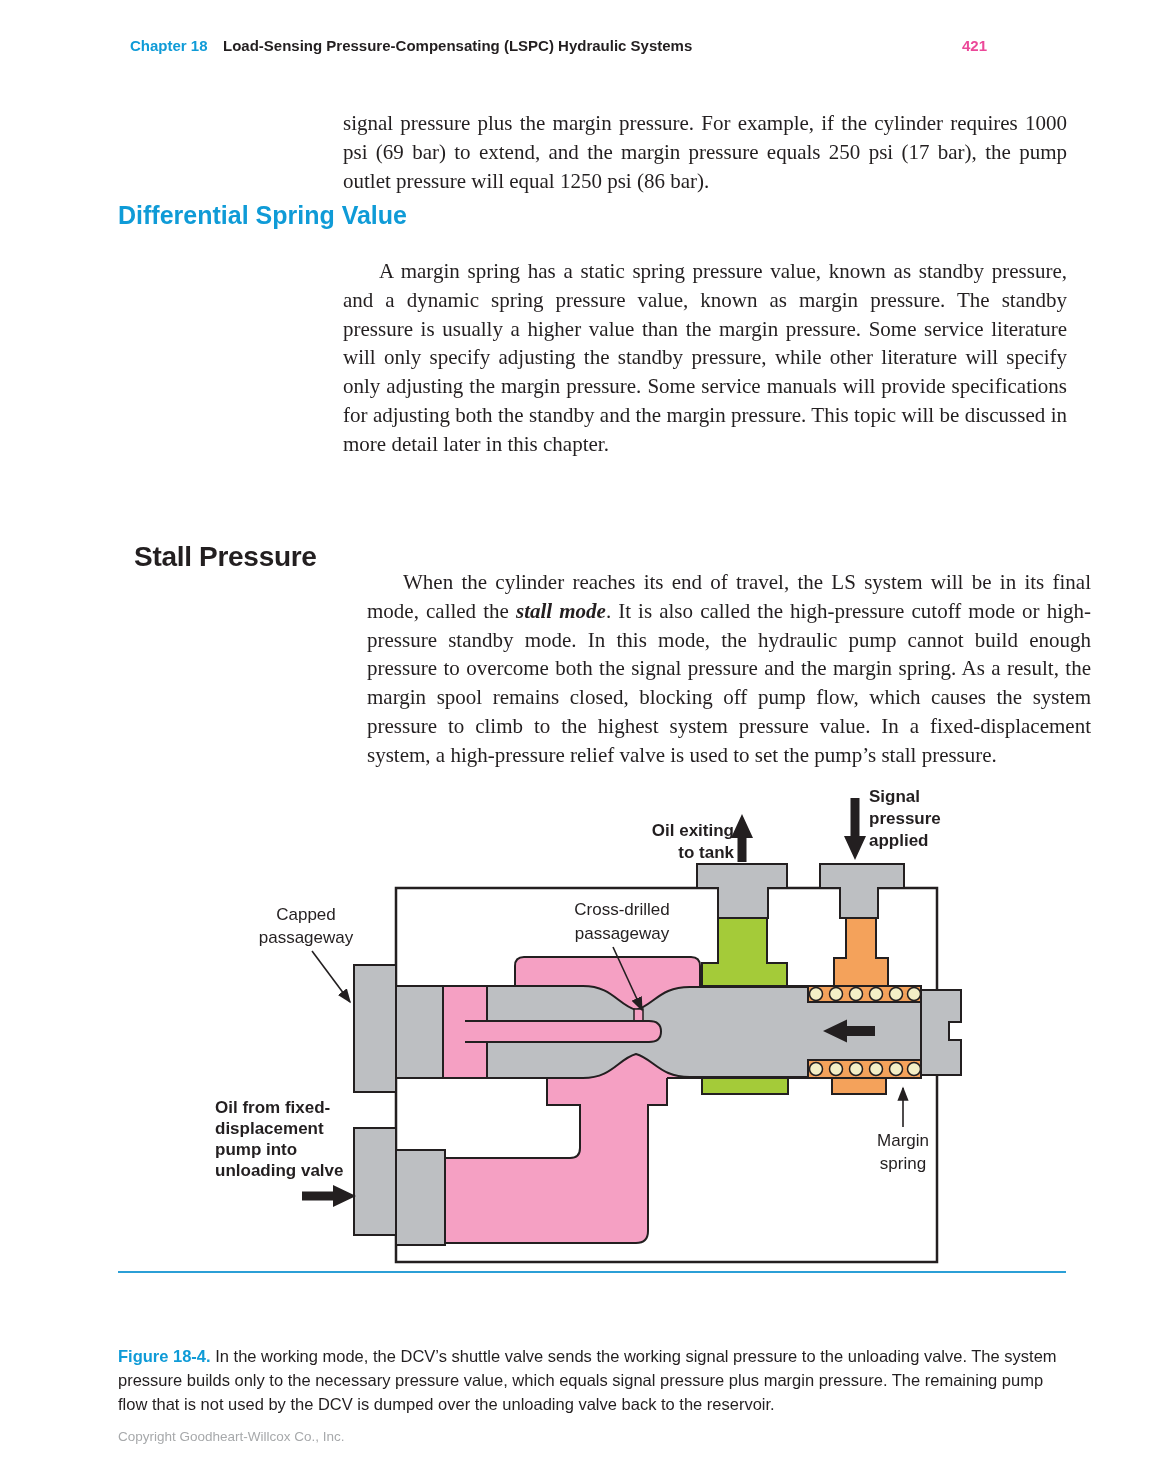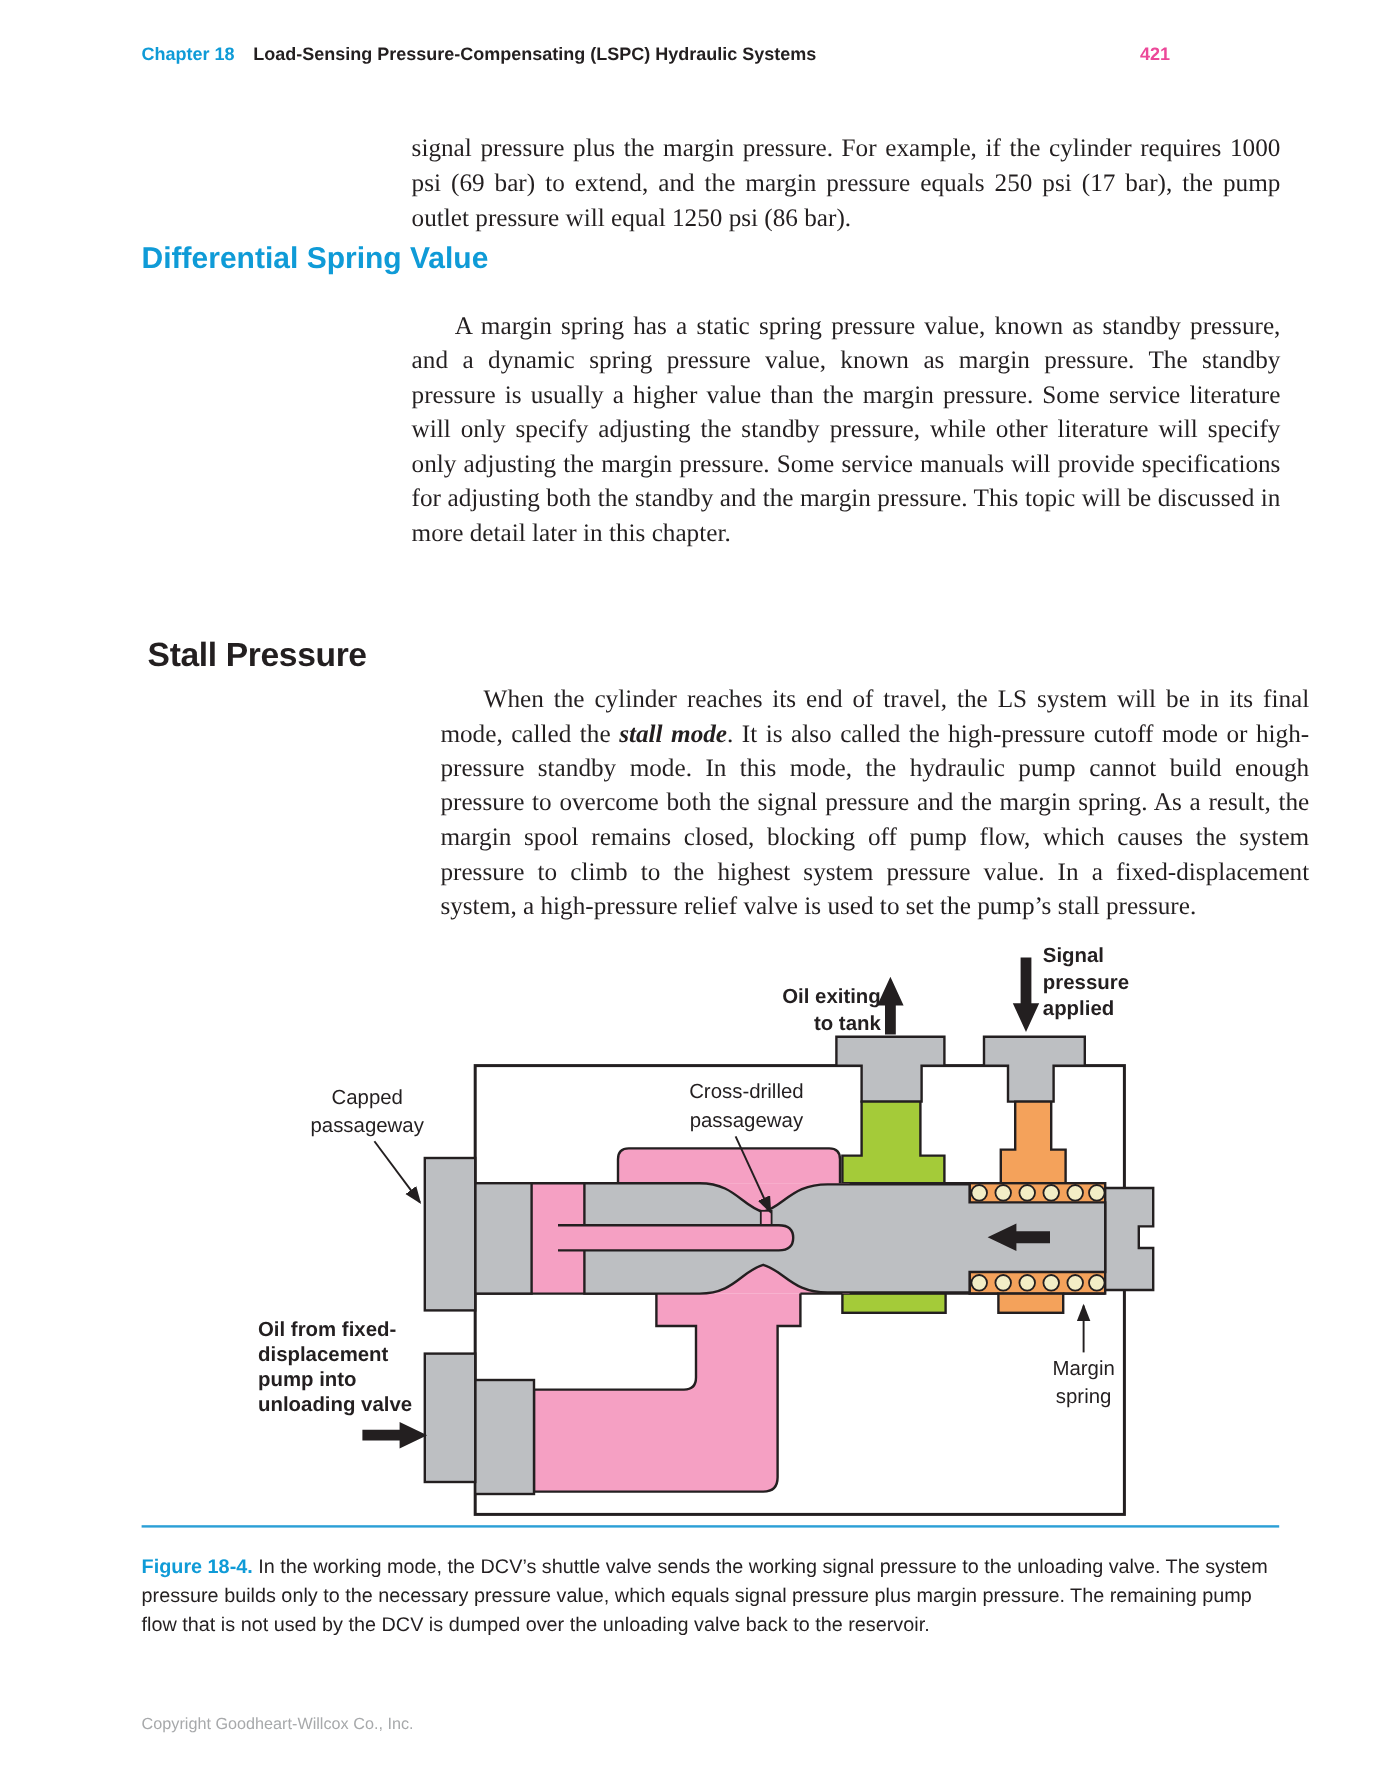--- a/index.html
+++ b/index.html
@@ -5,28 +5,28 @@
   html,body{margin:0;padding:0;}
   body{
     width:1156px;height:1479px;position:relative;background:#ffffff;
     font-family:"Liberation Serif",serif;color:#231f20;overflow:hidden;
   }
   .abs{position:absolute;}
   .sans{font-family:"Liberation Sans",sans-serif;}
   .body-col{left:343px;width:724px;font-size:21px;line-height:28.8px;text-align:justify;}
   .body-col p{margin:0;}
   .body-col p.ind{text-indent:36px;}
-  .hdr{top:37px;font-size:15px;font-weight:bold;}
+  .hdr{top:37px;font-size:15px;font-weight:bold;margin-left:12px;}
   .chapter-blue{color:#0f9bd7;font-weight:600;}
   .h2-blue{left:118px;font-size:25px;font-weight:bold;color:#0f9bd7;}
   .h1-big{left:118px;font-size:28px;font-weight:bold;color:#231f20;letter-spacing:-0.3px;}
   .fig-link{color:#1d71b8;font-weight:bold;}
   .em-bi{font-style:italic;font-weight:bold;}
   .divider{left:118px;top:1271px;width:948px;height:2px;background:#2b9fd6;}
-  .caption{left:118px;top:1294px;width:950px;font-size:16.5px;line-height:24px;text-align:left;}
+  .caption{left:118px;top:1344px;width:950px;font-size:16.5px;line-height:24px;text-align:left;}
   .caption .cap-label{color:#0f9bd7;font-weight:bold;}
   .footer{left:118px;top:1429px;font-size:13.5px;color:#a7a9ab;}
   svg text{font-family:"Liberation Sans",sans-serif;fill:#231f20;font-size:17px;}
   svg text.b{font-weight:bold;}
 </style>
 </head>
 <body>
 
 <span class="abs sans hdr chapter-blue" style="left:118px;">Chapter 18</span>
 <span class="abs sans hdr" style="left:211px;color:#231f20;">Load-Sensing Pressure-Compensating (LSPC) Hydraulic Systems</span>
@@ -35,21 +35,21 @@
 <div class="abs body-col" style="top:109px;">
   <p>signal pressure plus the margin pressure. For example, if the cylinder requires 1000 psi (69 bar) to extend, and the margin pressure equals 250 psi (17 bar), the pump outlet pressure will equal 1250 psi (86 bar).</p>
 </div>
 
 <h2 class="abs sans h2-blue" style="top:201px;margin:0;">Differential Spring Value</h2>
 
 <div class="abs body-col" style="top:257px;">
   <p class="ind">A margin spring has a static spring pressure value, known as standby pressure, and a dynamic spring pressure value, known as margin pressure. The standby pressure is usually a higher value than the margin pressure. Some service literature will only specify adjusting the standby pressure, while other literature will specify only adjusting the margin pressure. Some service manuals will provide specifications for adjusting both the standby and the margin pressure. This topic will be discussed in more detail later in this chapter.</p>
 </div>
 
-<h1 class="abs sans h1-big" style="top:525px;margin:5px;">Stall Pressure</h1>
+<h1 class="abs sans h1-big" style="top:525px;margin:16px;">Stall Pressure</h1>
 
 <div class="abs body-col" style="top:568px;margin-left:24px;">
   <p class="ind"><span>When the cylinder reaches its end of travel, the LS system will be in its final mode, called the </span><span class="em-bi">stall mode</span><span>. It is also called the high-pressure cutoff mode or high-pressure standby mode. In this mode, the hydraulic pump cannot build enough pressure to overcome both the signal pressure and the margin spring. As a result, the margin spool remains closed, blocking off pump flow, which causes the system pressure to climb to the highest system pressure value. In a fixed-displacement system, a high-pressure relief valve is used to set the pump’s stall pressure.</span></p>
 </div>
 
 <svg class="abs" style="left:195px;top:780px;" width="780" height="490" viewBox="195 780 780 490">
   <defs>
     <marker id="ah" markerWidth="12" markerHeight="10" refX="8" refY="3.5" orient="auto">
       <path d="M0,0 L9,3.5 L0,7 Z" fill="#231f20"></path>
     </marker>

